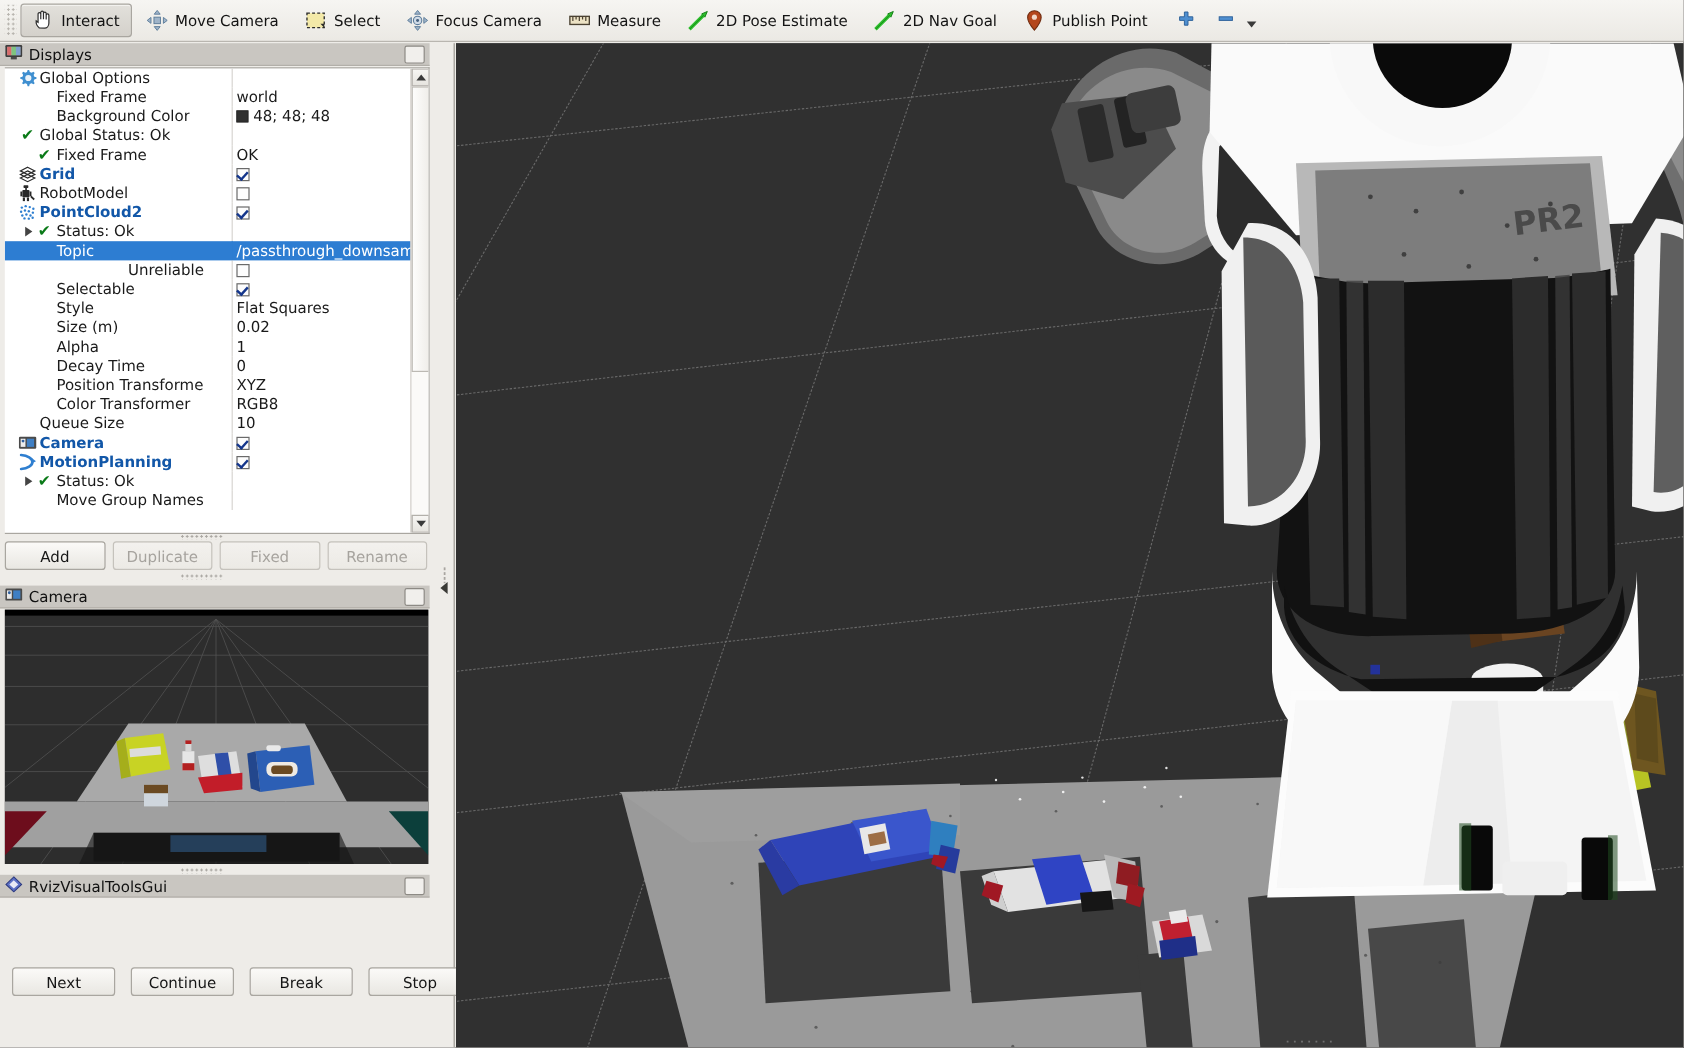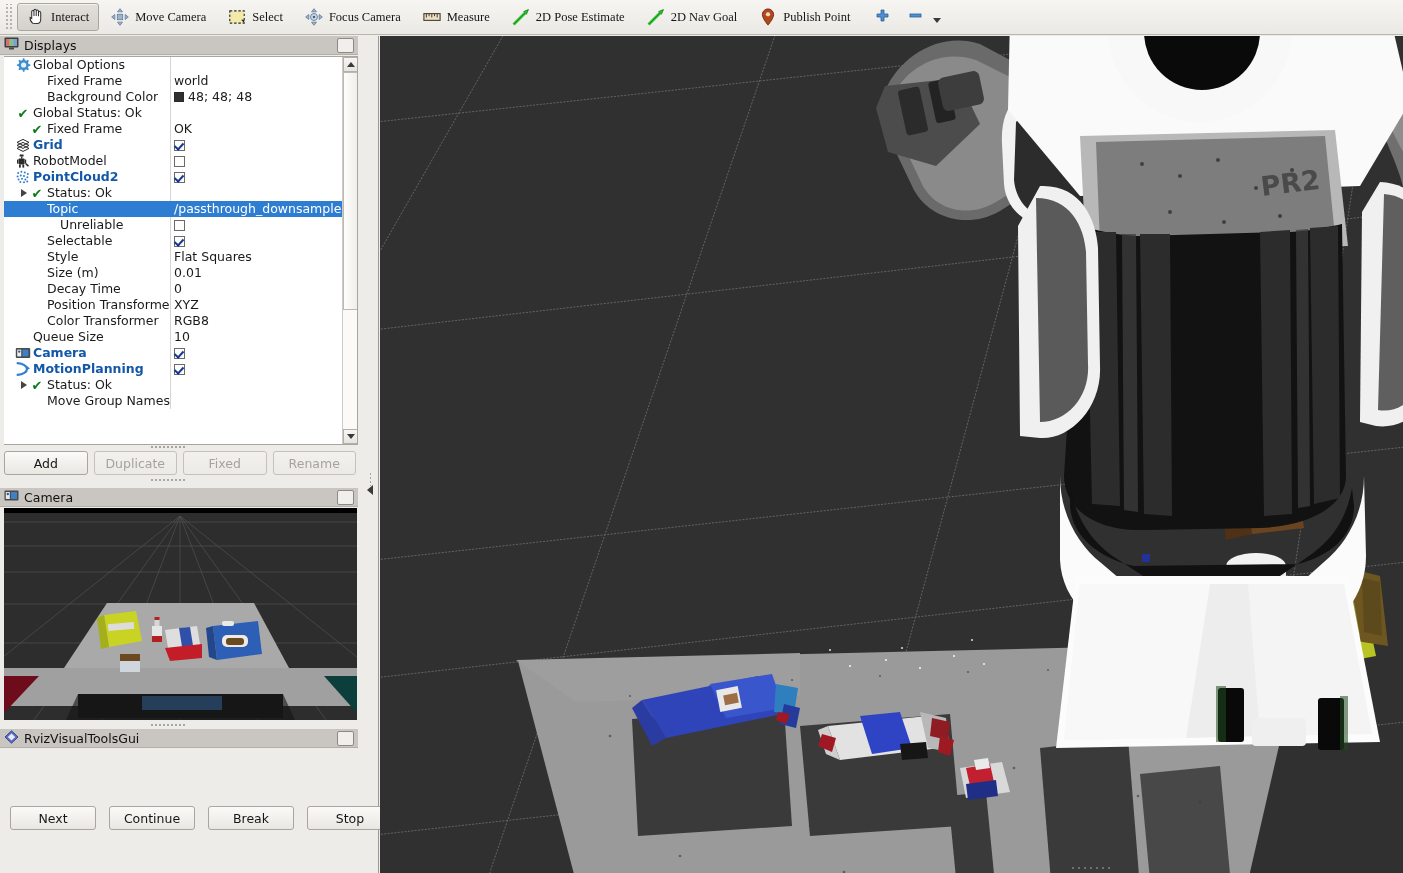--- a/index.html
+++ b/index.html
@@ -20,21 +20,21 @@
     border-bottom:1px solid #b9b6b0;
     display:flex; align-items:center;
   }
   .tb-grip { width:10px; height:26px; margin:0 2px 0 4px;
      background-image: radial-gradient(circle, #b6b3ad 1px, transparent 1px);
      background-size:4px 4px; background-position:1px 2px; }
   .tb-btn {
     display:flex; align-items:center; gap:6px;
     height:28px; padding:0 9px; margin:0 1px;
     border:1px solid transparent; border-radius:3px;
-    white-space:nowrap; font-size:12.5px; color:#141414; cursor:default;font-family:Liberation Serif, serif;
+    white-space:nowrap; font-size:12.5px; color:#141414; cursor:default;
   }
   .tb-btn.checked {
     background:linear-gradient(#e2e0db,#d4d1cb);
     border:1px solid #a9a6a0;
     box-shadow: inset 0 1px 0 #f3f2ef;
   }
   .tb-icon { width:18px; height:18px; display:block; flex:0 0 18px; }
   .tb-tail { margin-left:6px; display:flex; align-items:flex-end; gap:2px; }
   .tb-arrow { width:0;height:0;border-left:4px solid transparent;border-right:4px solid transparent;border-top:5px solid #3a3a3a; margin-bottom:3px;}
 
@@ -54,21 +54,21 @@
   }
 
   
   #displays { position:absolute; left:0; top:0; width:358px; }
   #tree-wrap {
     position:absolute; left:4px; top:20px; width:354px; height:389px;
     background:#ffffff; border:1px solid #a9a6a0; border-left:none;
     overflow:hidden;
   }
   #tree { position:absolute; left:0; top:0; width:339px; }
-  .trow { position:relative; height:16px; line-height:16px; display:flex; align-items:center; font-size:12.5px;}
+  .trow { position:relative; height:16px; line-height:16px; display:flex; align-items:center; font-size:12.5px;gap:23px;}
   .trow.sel { background:#2d7dd2; color:#fff; }
   .tleft { position:relative; width:166px; height:16px; display:flex; align-items:center; overflow:hidden;}
   .tright { position:relative; flex:1; height:16px; display:flex; align-items:center;
             padding-left:3px; border-left:1px solid #d7d5d1; overflow:hidden; }
   .trow.sel .tright { border-left-color:#2d7dd2; }
   .expander { width:11px; height:16px; flex:0 0 11px; display:flex; align-items:center; justify-content:center; }
   .expander.has::after {
     content:""; width:0;height:0;
     border-top:4px solid transparent;border-bottom:4px solid transparent;border-left:6px solid #444;
   }
@@ -390,21 +390,21 @@
               <div class="tleft" style="padding-left: 14px;">
                 <span class="expander"></span>
                 <span class="ticon"></span>
                 <span class="tlabel">Topic</span>
               </div>
               <div class="tright">
                 <span>/passthrough_downsampled</span>
               </div>
             </div>
             <div class="trow">
-              <div class="tleft" style="padding-left: 27px;">
+              <div class="tleft" style="padding-left: 8px; justify-content: space-between;">
                 <span class="expander"></span>
                 <span class="ticon"></span>
                 <span class="tlabel">Unreliable</span>
               </div>
               <div class="tright">
                 <span class="cbox"></span>
               </div>
             </div>
             <div class="trow">
               <div class="tleft" style="padding-left: 14px;">
@@ -426,21 +426,31 @@
                 <span>Flat Squares</span>
               </div>
             </div>
             <div class="trow">
               <div class="tleft" style="padding-left: 14px;">
                 <span class="expander"></span>
                 <span class="ticon"></span>
                 <span class="tlabel">Size (m)</span>
               </div>
               <div class="tright">
-                <span>0.01</span>
+                <span>0.02</span>
+              </div>
+            </div>
+            <div class="trow">
+              <div class="tleft" style="padding-left: 14px;">
+                <span class="expander"></span>
+                <span class="ticon"></span>
+                <span class="tlabel">Alpha</span>
+              </div>
+              <div class="tright">
+                <span>1</span>
               </div>
             </div>
             <div class="trow">
               <div class="tleft" style="padding-left: 14px;">
                 <span class="expander"></span>
                 <span class="ticon"></span>
                 <span class="tlabel">Decay Time</span>
               </div>
               <div class="tright">
                 <span>0</span>

